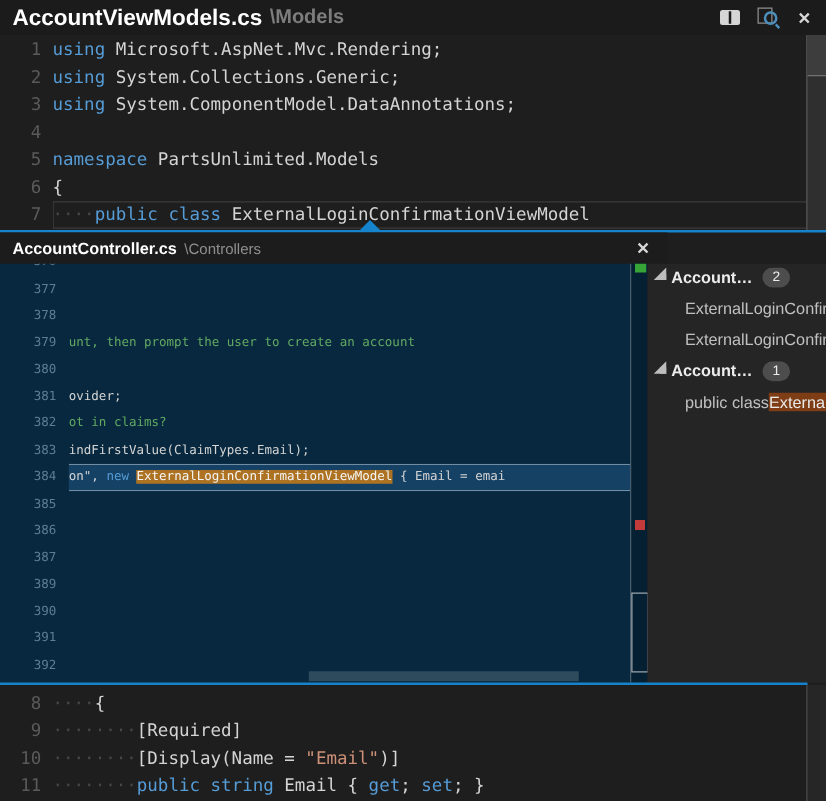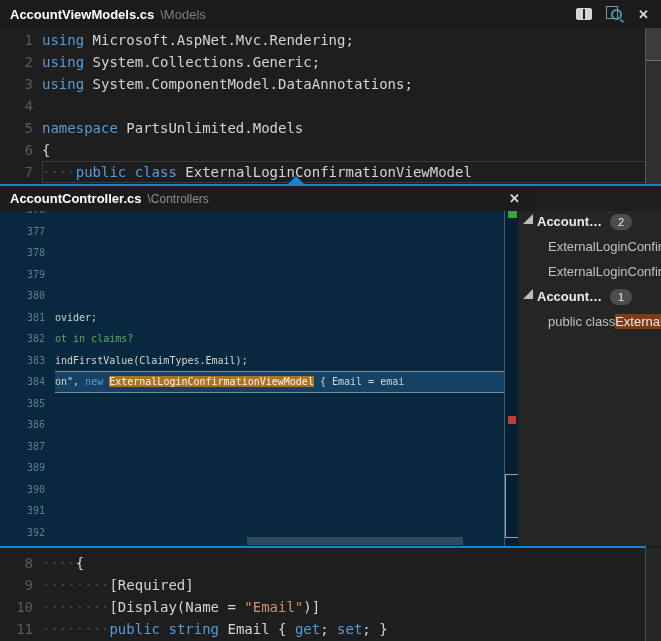--- a/index.html
+++ b/index.html
@@ -1,22 +1,22 @@
 <!DOCTYPE html>
 <html style="--keyword: #569CD6; --string: #CE9178; --comment: #62A862; --plain: #D4D4D4; --peek-border: #1584CC; --peek-editor-bg: #07283E; --results-bg: #252526; --match-bg: rgba(255,143,0,0.65); --result-match-bg: rgba(234,92,0,0.45); --badge-bg: #4D4D4D; --ruler-added: #37A437; --ruler-error: #C23A3A;"><head>
 <meta charset="utf-8">
 <style>
   html,body{margin:0;padding:0;background:#111;}
   #screen{position:relative;width:661px;height:641px;background:#1e1e1e;overflow:hidden;
           font-family:"Liberation Sans",sans-serif;color:#d4d4d4;}
   
   #title-bar{position:absolute;top:0;left:0;width:661px;height:28px;background:#1b1b1b;
              display:flex;align-items:center;}
-  #title-bar .file{margin-left:10px;font-size:13px;font-weight:bold;color:#ffffff;}
-  #title-bar .path{margin-left:6px;font-size:13px;color:#7d7d7d;}
+  #title-bar .file{margin-left:10px;font-size:18px;font-weight:bold;color:#ffffff;}
+  #title-bar .path{margin-left:6px;font-size:16px;color:#7d7d7d;font-weight:bold;}
   #title-actions{position:absolute;right:12px;top:0;height:28px;display:flex;align-items:center;gap:14px;}
   .icon-split{width:16px;height:12px;background:#d6d6d6;border-radius:2px;position:relative;}
   .icon-split::after{content:"";position:absolute;left:7px;top:1px;width:2px;bottom:1px;background:#1b1b1b;}
   .icon-preview{width:18px;height:16px;position:relative;}
   .icon-preview .doc{position:absolute;left:0;top:0;width:10px;height:11px;border:1px solid #8f8f8f;}
   .icon-preview .lens{position:absolute;right:2px;bottom:2px;width:7px;height:7px;border:2px solid #4c8fbd;border-radius:50%;}
   .icon-preview .handle{position:absolute;right:0;bottom:0;width:4px;height:2px;background:#4c8fbd;transform:rotate(45deg);}
   .icon-close{color:#d8d8d8;font-size:13px;font-weight:bold;line-height:1;cursor:default;}
   
   .code-row{display:flex;height:22px;line-height:22px;font-family:"DejaVu Sans Mono","Liberation Mono",monospace;font-size:14px;}
@@ -147,20 +147,21 @@
             <div class="code-row">
               <span class="gutter">377</span>
               <span class="code"></span>
             </div>
             <div class="code-row">
               <span class="gutter">378</span>
               <span class="code"></span>
             </div>
             <div class="code-row">
               <span class="gutter">379</span>
+              <span class="code"><span class="seg-com">unt, then prompt the user to create an account</span></span>
             </div>
             <div class="code-row">
               <span class="gutter">380</span>
               <span class="code"></span>
             </div>
             <div class="code-row">
               <span class="gutter">381</span>
               <span class="code"><span class="seg-pl">ovider;</span></span>
             </div>
             <div class="code-row">

